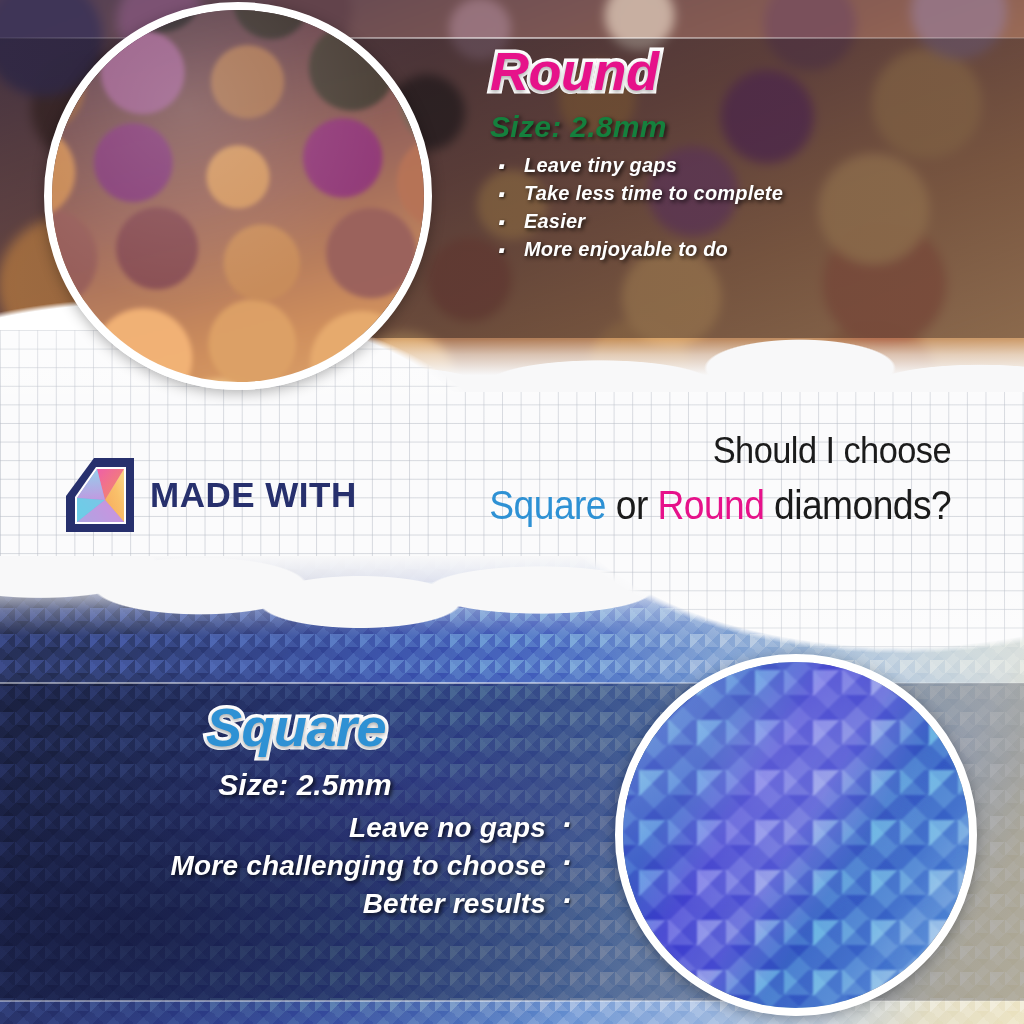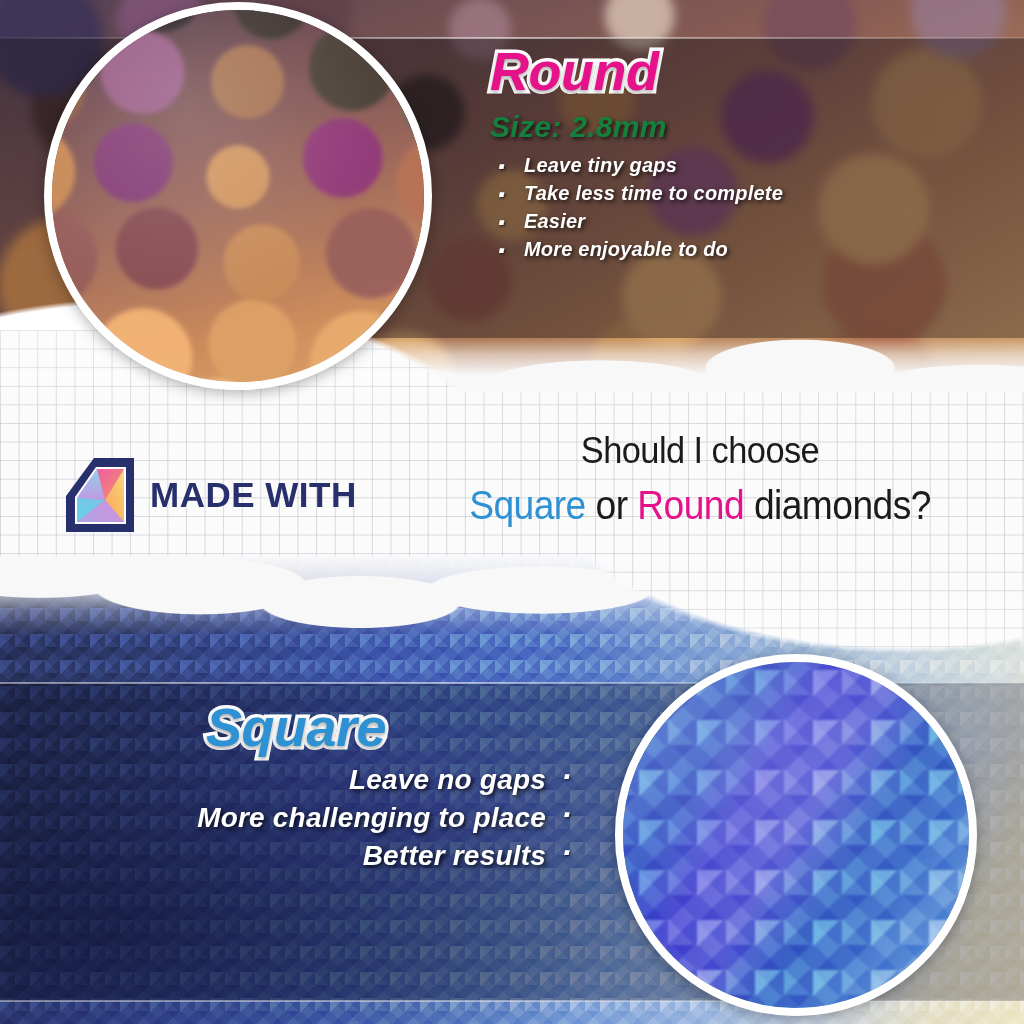--- a/index.html
+++ b/index.html
@@ -295,21 +295,21 @@
   }
   .logo-mark { width:72px; height:78px; flex:0 0 auto; }
   .logo-words { display:flex; flex-direction:column; line-height:.94; }
   .logo-made {
     font-size:35px; font-weight:bold; color:#27306d; letter-spacing:.5px;
   }
   .logo-diamonds {
     font-size:35px; font-weight:bold; color:#96c2e8; letter-spacing:3.4px;
   }
   .question {
-    position:absolute; left:430px; top:100px; width:540px; text-align:center;
+    position:absolute; left:430px; top:100px; width:540px; text-align:right;
   }
   .q-line1 {
     font-size:37px; color:#1b1b1b; letter-spacing:-.6px;
     transform:scaleX(.93); transform-origin:center;
   }
   .q-line2 {
     margin-top:11px; font-size:40px; color:#1b1b1b; letter-spacing:-.6px;
     transform:scaleX(.93); transform-origin:center;
   }
   .kw-square { color:#2e91d4; }
@@ -356,23 +356,24 @@
   </div>
 
   <div class="square-circle">
     <div class="square-circle-img"></div>
     <div class="square-circle-lattice"></div>
     <div class="square-circle-gloss"></div>
   </div>
 
   <div class="square-text">
     <div class="h-square">Square</div>
+    <div class="size-square">Size:  2.5mm</div>
     <ul class="square-list">
       <li>Leave no gaps</li>
-      <li>More challenging to place</li>
+      <li>More challenging to choose</li>
       <li>Better results</li>
     </ul>
   </div>
 
   <div class="centre">
 
     <div class="logo-wrap">
       <span class="logo-mark">
         <svg viewBox="0 0 72 78" width="72" height="78" xmlns="http://www.w3.org/2000/svg">
           <defs>

